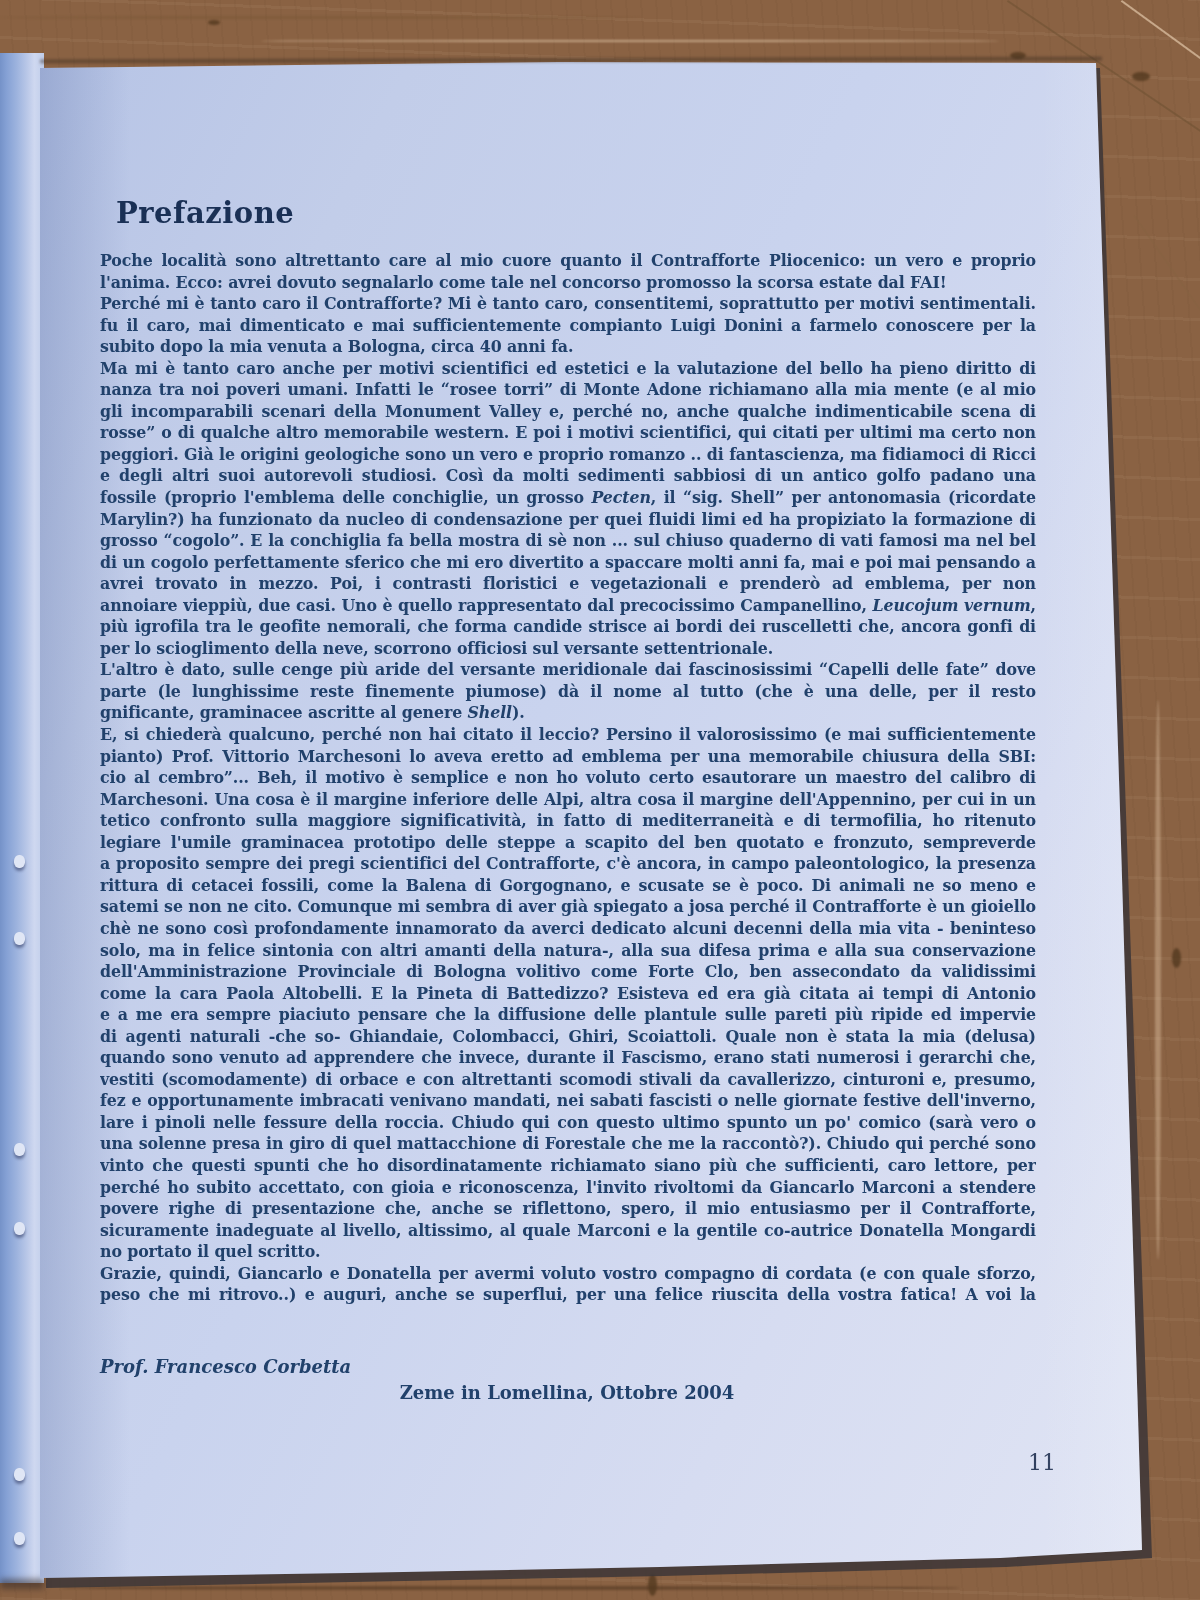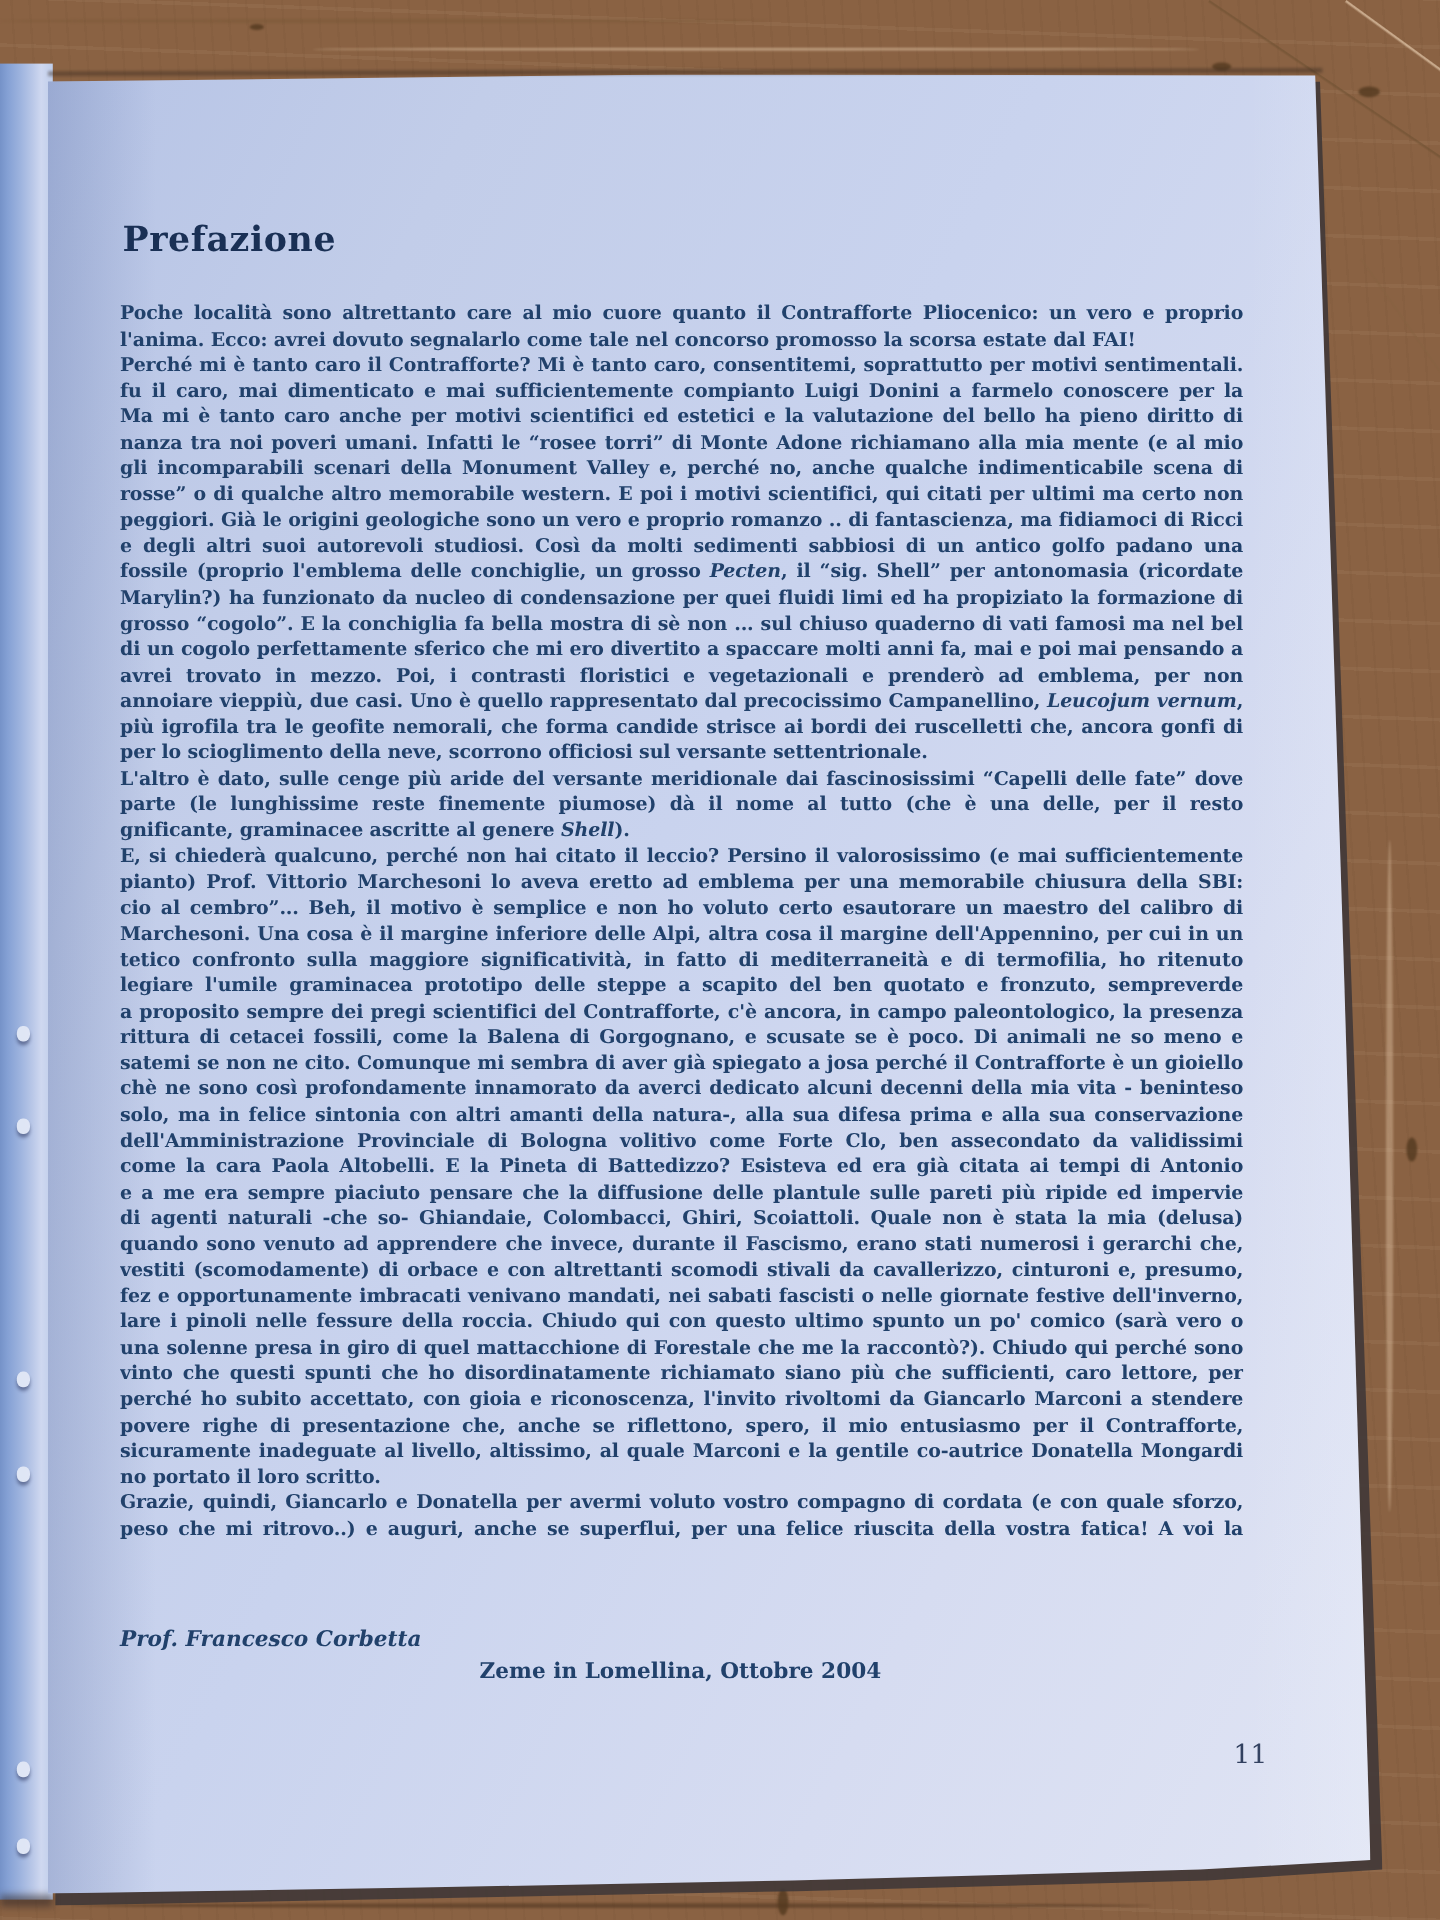--- a/index.html
+++ b/index.html
@@ -51,21 +51,21 @@
 
   
   .page{position:absolute;inset:0;
     background:linear-gradient(117deg,#b4c2e5 0%,#c2cde9 22%,var(--paper) 45%,#d6dcf1 72%,#e1e5f4 100%);
     clip-path:polygon(40px 68px,560px 62px,1096px 63px,1120px 810px,1142px 1550px,1000px 1558px,660px 1567px,350px 1573px,40px 1578px);}
   .page::before{content:"";position:absolute;left:40px;top:60px;width:90px;height:1520px;
     background:linear-gradient(90deg,rgba(88,110,165,.30),rgba(88,110,165,0));}
   .page::after{content:"";position:absolute;right:40px;top:0;width:120px;height:1600px;
     background:linear-gradient(90deg,rgba(255,255,255,0),rgba(245,248,255,.25));}
 
-  .page-title{position:absolute;left:100px;top:180px;margin:2px;
+  .page-title{position:absolute;left:100px;top:180px;margin:16px;
     font-size:29px;font-weight:bold;letter-spacing:.5px;color:var(--ink-dark);}
 
   .body-text{position:absolute;left:100px;top:250px;width:936px;color:var(--ink);
     font-size:15.8px;font-weight:bold;letter-spacing:-.1px;}
   .line{height:21.55px;line-height:21.55px;overflow:hidden;white-space:nowrap;}
   .line.just{white-space:normal;text-align:justify;}
   .line.just::after{content:"";display:inline-block;width:100%;height:0;}
   .line i{}
 
   .sig{position:absolute;left:100px;top:1356px;width:940px;
@@ -106,20 +106,21 @@
       <div class="stitch" style="top: 1479px;"></div>
     </div>
 
   <div class="page">
     <h1 class="page-title">Prefazione</h1>
     <div class="body-text">
         <div class="line just">Poche località sono altrettanto care al mio cuore quanto il Contrafforte Pliocenico: un vero e proprio luogo del-</div>
         <div class="line">l'anima. Ecco: avrei dovuto segnalarlo come tale nel concorso promosso la scorsa estate dal FAI!</div>
         <div class="line just">Perché mi è tanto caro il Contrafforte? Mi è tanto caro, consentitemi, soprattutto per motivi sentimentali. Infatti</div>
         <div class="line just">fu il caro, mai dimenticato e mai sufficientemente compianto Luigi Donini a farmelo conoscere per la prima volta</div>
+        <div class="line">subito dopo la mia venuta a Bologna, circa 40 anni fa.</div>
         <div class="line just">Ma mi è tanto caro anche per motivi scientifici ed estetici e la valutazione del bello ha pieno diritto di cittadi-</div>
         <div class="line just">nanza tra noi poveri umani.  Infatti le “rosee torri” di Monte Adone richiamano alla mia mente (e al mio cuore)</div>
         <div class="line just">gli incomparabili scenari della Monument Valley e, perché no, anche qualche indimenticabile scena di “Ombre</div>
         <div class="line just">rosse” o di qualche altro memorabile western.  E poi i motivi scientifici, qui citati per ultimi ma certo non ... i</div>
         <div class="line just">peggiori. Già le origini geologiche sono un vero e proprio romanzo .. di fantascienza, ma fidiamoci di Ricci Lucchi</div>
         <div class="line just">e degli altri suoi autorevoli studiosi. Così da molti sedimenti sabbiosi di un antico golfo padano una conchiglia</div>
         <div class="line just">fossile (proprio l'emblema delle conchiglie, un grosso <i>Pecten</i>, il “sig. Shell” per antonomasia (ricordate</div>
         <div class="line just">Marylin?) ha funzionato da nucleo di condensazione per quei fluidi limi ed ha propiziato la formazione di un</div>
         <div class="line just">grosso “cogolo”. E la conchiglia fa bella mostra di sè non ... sul chiuso quaderno di vati famosi ma nel bel mezzo</div>
         <div class="line just">di un cogolo perfettamente sferico che mi ero divertito a spaccare molti anni fa, mai e poi mai pensando a cosa</div>
@@ -147,21 +148,21 @@
         <div class="line just">di agenti naturali -che so- Ghiandaie, Colombacci, Ghiri, Scoiattoli. Quale non è stata la mia (delusa) sorpresa</div>
         <div class="line just">quando sono venuto ad apprendere che invece, durante il Fascismo, erano stati numerosi i gerarchi che, tutti</div>
         <div class="line just">vestiti (scomodamente) di orbace e con altrettanti scomodi  stivali da cavallerizzo, cinturoni e, presumo, anche</div>
         <div class="line just">fez e opportunamente imbracati venivano mandati, nei sabati fascisti o nelle giornate festive dell'inverno,  a infi-</div>
         <div class="line just">lare i pinoli nelle fessure della roccia.  Chiudo qui con questo ultimo spunto un po' comico (sarà vero o sarà stata</div>
         <div class="line just">una solenne presa in giro di quel mattacchione di Forestale che me la raccontò?).  Chiudo qui perché sono con-</div>
         <div class="line just">vinto che questi spunti che ho disordinatamente richiamato siano più che sufficienti, caro lettore, per spiegarti</div>
         <div class="line just">perché ho subito accettato, con gioia e riconoscenza, l'invito rivoltomi da Giancarlo Marconi a stendere queste</div>
         <div class="line just">povere righe di presentazione che, anche se riflettono, spero, il mio entusiasmo per il Contrafforte, risulteranno</div>
         <div class="line just">sicuramente inadeguate al livello, altissimo, al quale Marconi e la gentile co-autrice Donatella Mongardi avran-</div>
-        <div class="line">no portato il loro scritto.</div>
+        <div class="line">no portato il quel scritto.</div>
         <div class="line just">Grazie, quindi, Giancarlo e Donatella per avermi voluto vostro compagno di cordata (e con quale sforzo, con il</div>
         <div class="line just">peso che mi ritrovo..) e auguri, anche se superflui, per una felice riuscita della vostra fatica! A voi la ricono-</div>
       </div>
     <div class="sig">Prof. Francesco Corbetta</div>
     <div class="sigdate">Zeme in Lomellina, Ottobre 2004</div>
     <div class="pagenum">11</div>
   </div>
 
   <div class="top-edge-line"></div>
 

